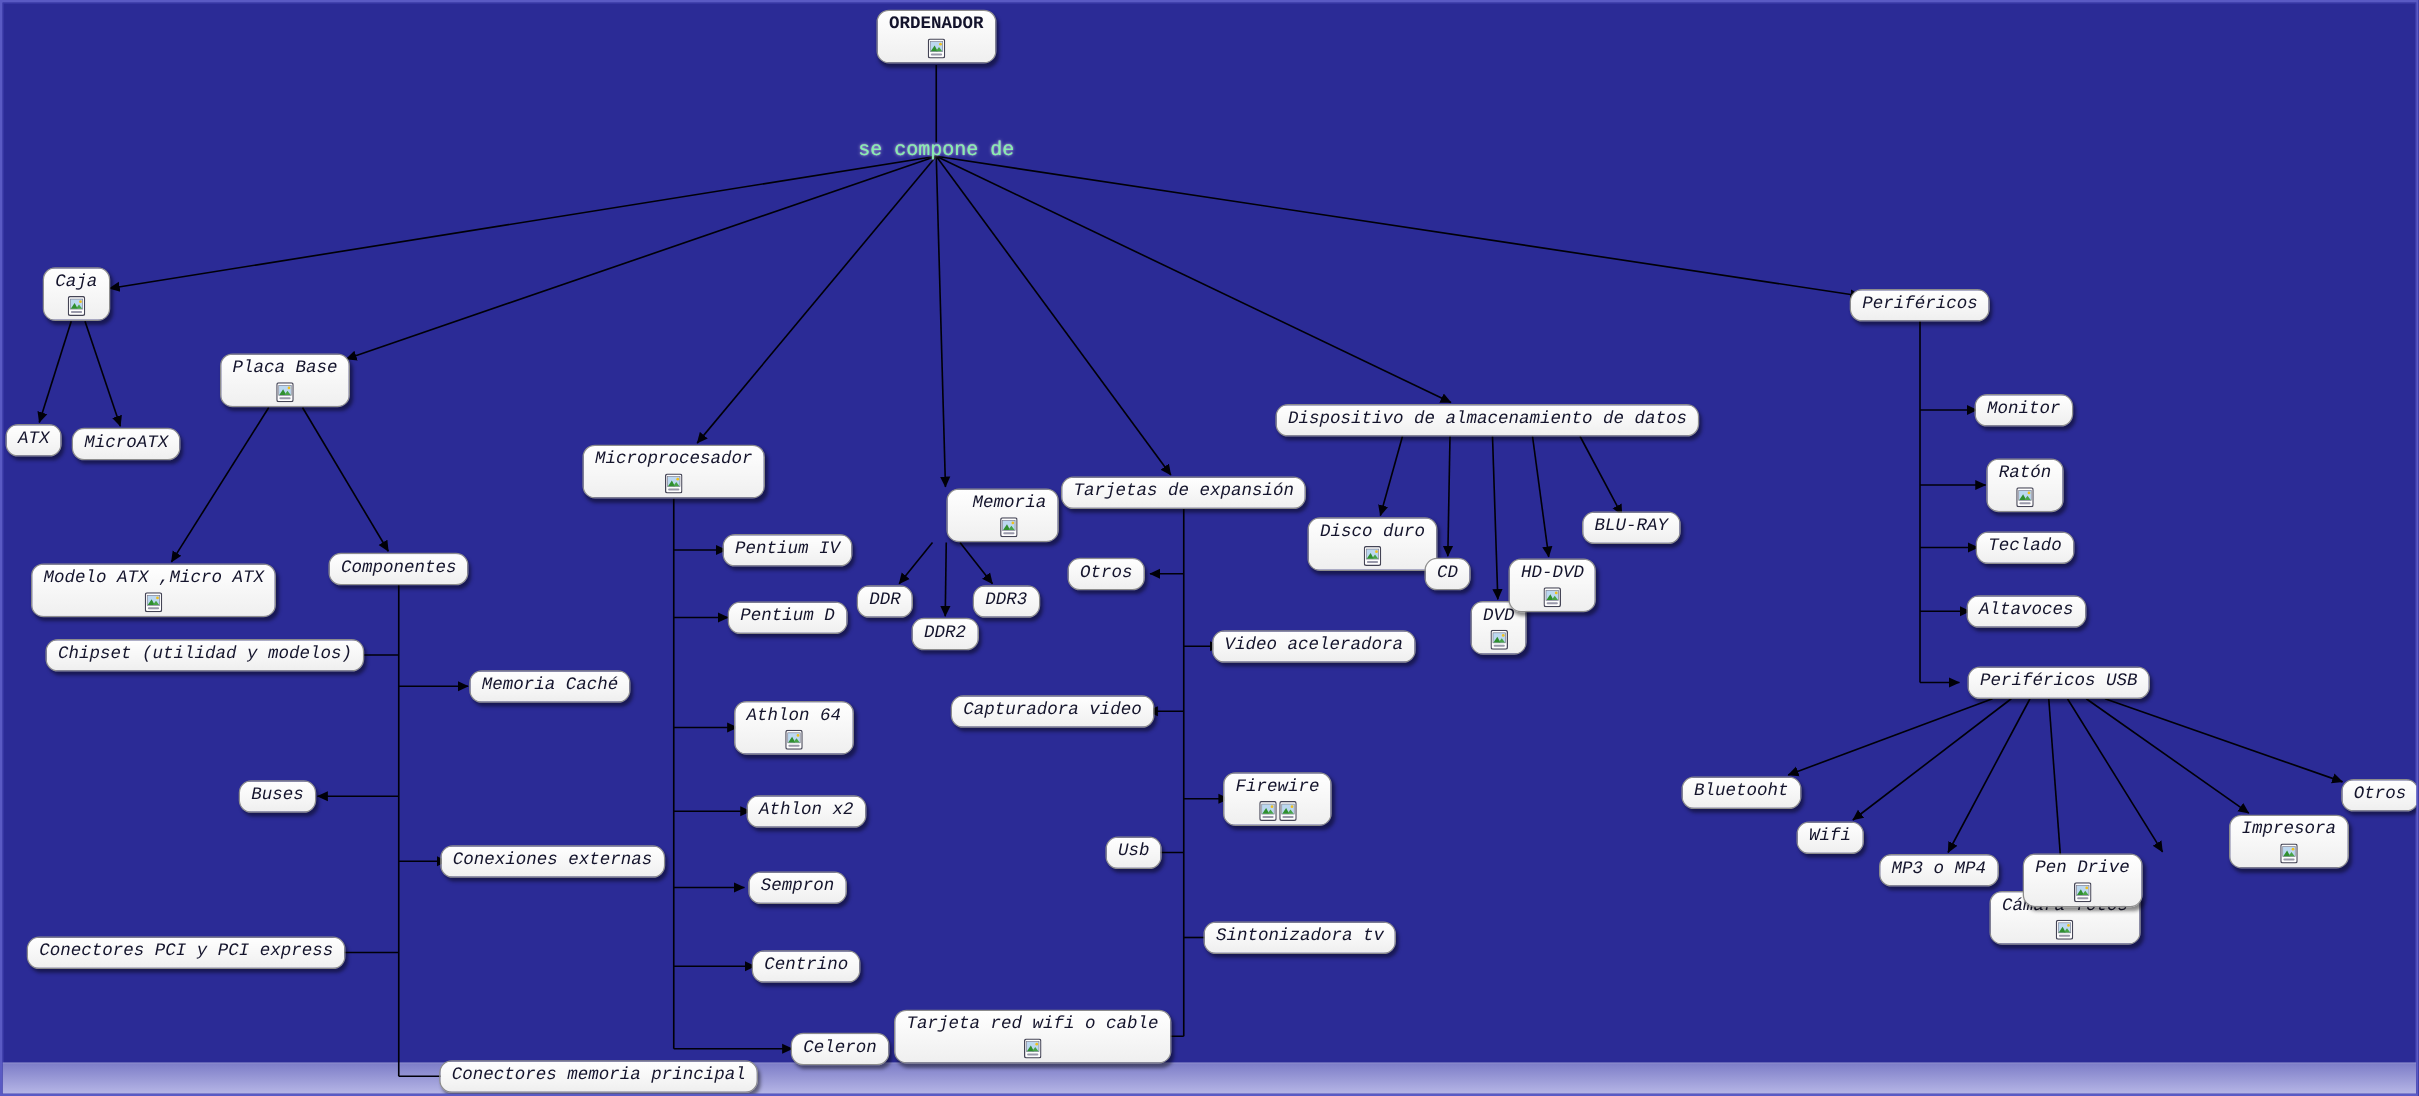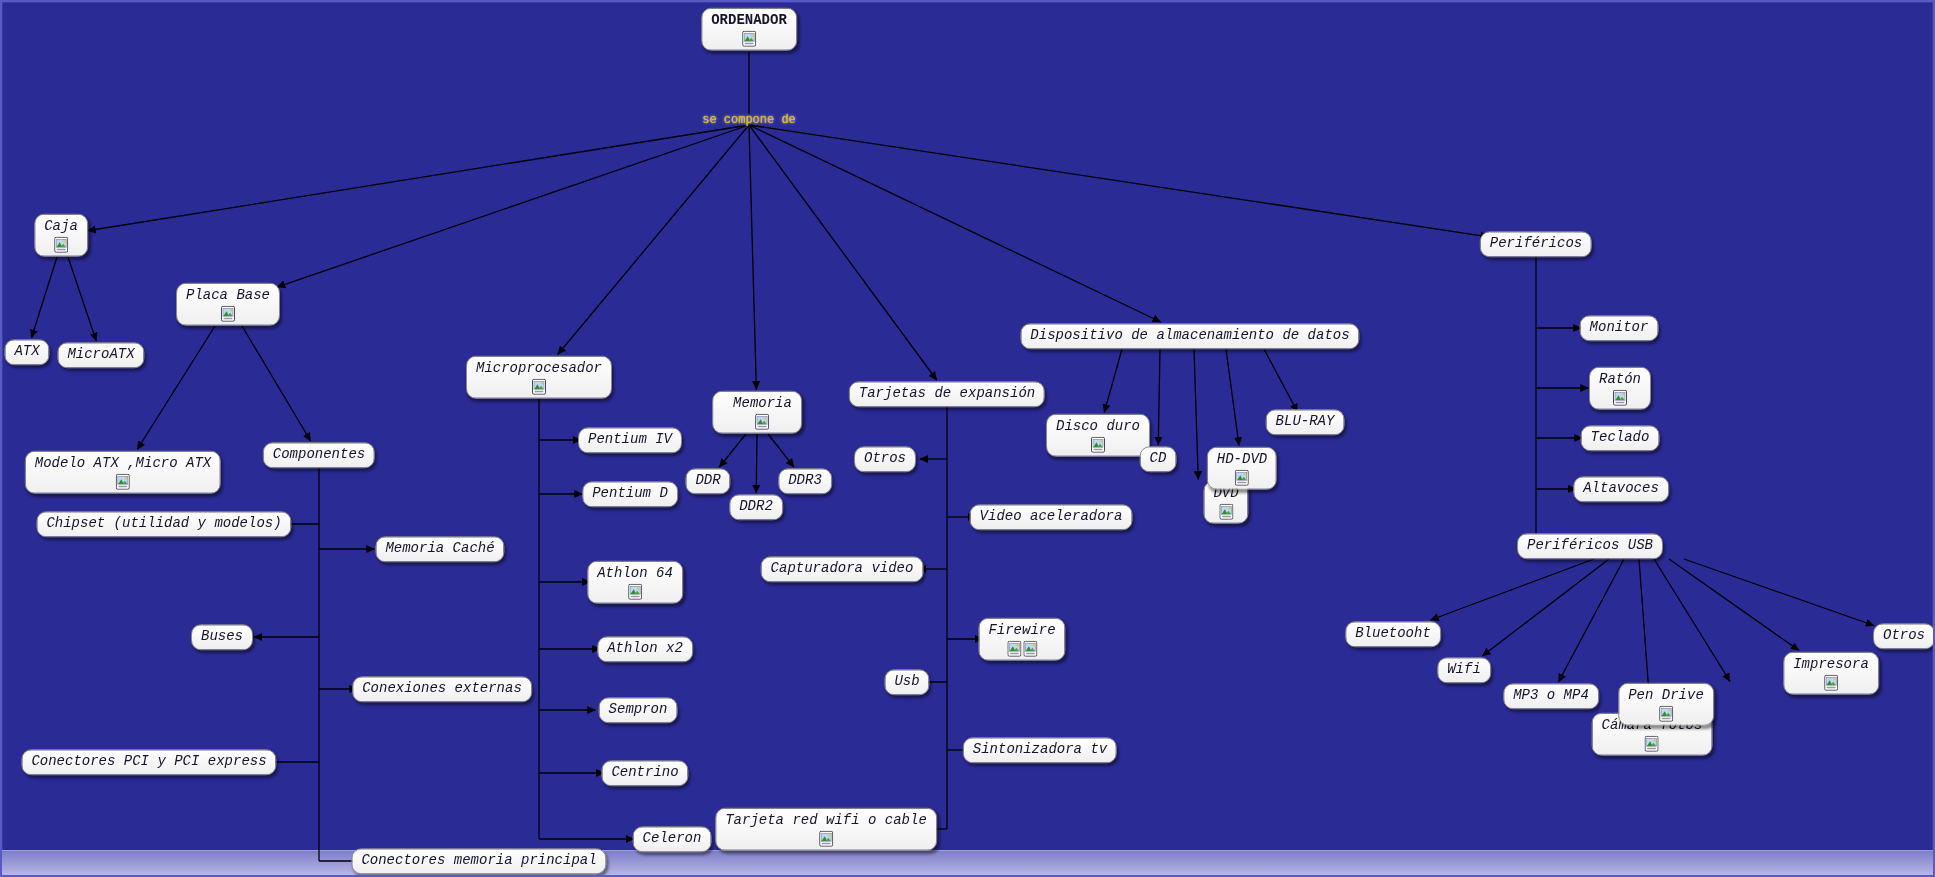--- a/index.html
+++ b/index.html
@@ -25,21 +25,21 @@
     box-shadow:2px 3px 3px rgba(0,0,0,.45);
     font-style:italic;font-size:14px;line-height:1.25;color:#14142c;
     cursor:default;
   }
   .node.bold{font-style:normal;font-weight:bold;}
   .icons{display:flex;gap:2px;margin-top:1px;}
   .img-icon{display:inline-block;width:14px;height:16px;line-height:0;cursor:pointer;}
   .link-label{
     position:absolute;left:747px;top:118px;transform:translate(-50%,-50%);
     z-index:4;white-space:nowrap;
-    font-size:12px;font-style:normal;color:#eab308;
+    font-size:16px;font-style:normal;color:#86efac;
     text-shadow:0 0 3px rgba(255,255,255,.7),0 0 1px rgba(255,255,255,.6);
   }
 </style>
 </head>
 <body>
 
 <div class="canvas" id="canvas" style="background: rgb(43, 43, 150); border-color: rgb(90, 90, 196);">
   <div class="bottom-strip" style="background: linear-gradient(rgb(126, 126, 200), rgb(182, 182, 230));"></div>
 
   <svg id="edge-layer" width="1935" height="877" viewBox="0 0 1935 877">
@@ -223,21 +223,21 @@
       </div>
       <div class="node" style="left: 636px; top: 708px;">
         <span class="lab">Sempron</span>
       </div>
       <div class="node" style="left: 643px; top: 771px;">
         <span class="lab">Centrino</span>
       </div>
       <div class="node" style="left: 670px; top: 837px;">
         <span class="lab">Celeron</span>
       </div>
-      <div class="node" style="left: 755px; top: 410px; padding-left: 20px;">
+      <div class="node" style="left: 800px; top: 410px; padding-left: 20px;">
         <span class="lab">Memoria</span>
         <span class="icons">
           <span class="img-icon"><svg viewBox="0 0 14 16" width="14" height="16">
               <rect x="0.5" y="0.5" width="13" height="15" rx="1.5" fill="#fdfdfd" stroke="#445"></rect>
               <rect x="2" y="2.5" width="10" height="8" fill="#bcd8f0" stroke="#778" stroke-width="0.5"></rect>
               <polygon points="2.4,10.2 5.5,5.6 8,10.2" fill="#2f8f2f"></polygon>
               <polygon points="6.5,10.2 9,6.9 11.6,10.2" fill="#47a347"></polygon>
               <circle cx="10.2" cy="4.6" r="1.1" fill="#f0c020"></circle>
               <rect x="2.5" y="12" width="9" height="1.6" rx="0.8" fill="#99a"></rect>
             </svg></span>
@@ -316,21 +316,21 @@
               <polygon points="2.4,10.2 5.5,5.6 8,10.2" fill="#2f8f2f"></polygon>
               <polygon points="6.5,10.2 9,6.9 11.6,10.2" fill="#47a347"></polygon>
               <circle cx="10.2" cy="4.6" r="1.1" fill="#f0c020"></circle>
               <rect x="2.5" y="12" width="9" height="1.6" rx="0.8" fill="#99a"></rect>
             </svg></span>
         </span>
       </div>
       <div class="node" style="left: 1156px; top: 457px;">
         <span class="lab">CD</span>
       </div>
-      <div class="node" style="left: 1197px; top: 500px; margin-left: 27px;">
+      <div class="node" style="left: 1197px; top: 500px;">
         <span class="lab">DVD</span>
         <span class="icons">
           <span class="img-icon"><svg viewBox="0 0 14 16" width="14" height="16">
               <rect x="0.5" y="0.5" width="13" height="15" rx="1.5" fill="#fdfdfd" stroke="#445"></rect>
               <rect x="2" y="2.5" width="10" height="8" fill="#bcd8f0" stroke="#778" stroke-width="0.5"></rect>
               <polygon points="2.4,10.2 5.5,5.6 8,10.2" fill="#2f8f2f"></polygon>
               <polygon points="6.5,10.2 9,6.9 11.6,10.2" fill="#47a347"></polygon>
               <circle cx="10.2" cy="4.6" r="1.1" fill="#f0c020"></circle>
               <rect x="2.5" y="12" width="9" height="1.6" rx="0.8" fill="#99a"></rect>
             </svg></span>
@@ -370,21 +370,21 @@
               <rect x="2.5" y="12" width="9" height="1.6" rx="0.8" fill="#99a"></rect>
             </svg></span>
         </span>
       </div>
       <div class="node" style="left: 1618px; top: 436px;">
         <span class="lab">Teclado</span>
       </div>
       <div class="node" style="left: 1619px; top: 487px;">
         <span class="lab">Altavoces</span>
       </div>
-      <div class="node" style="left: 1588px; top: 544px;">
+      <div class="node" style="left: 1645px; top: 544px;">
         <span class="lab">Periféricos USB</span>
       </div>
       <div class="node" style="left: 1391px; top: 632px;">
         <span class="lab">Bluetooht</span>
       </div>
       <div class="node" style="left: 1462px; top: 668px;">
         <span class="lab">Wifi</span>
       </div>
       <div class="node" style="left: 1549px; top: 694px;">
         <span class="lab">MP3 o MP4</span>

